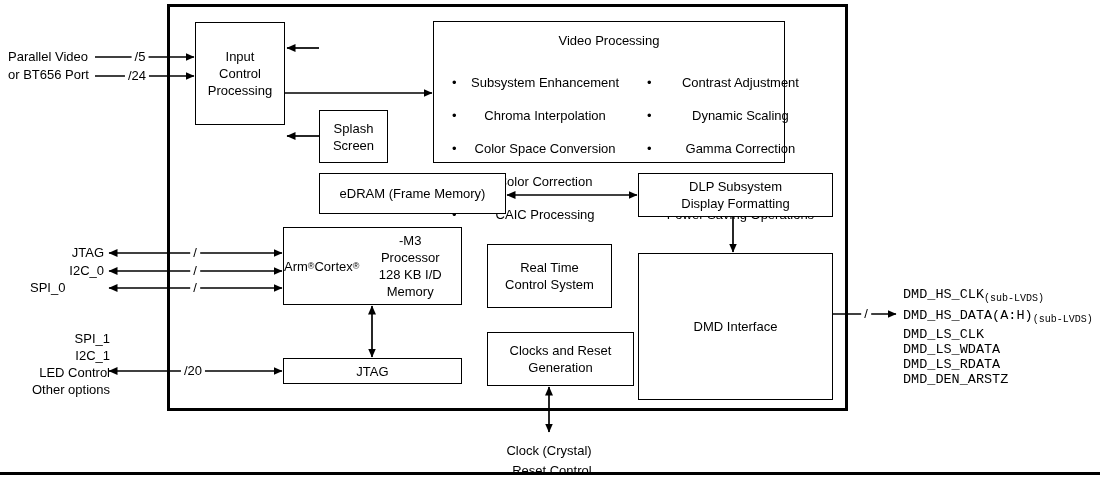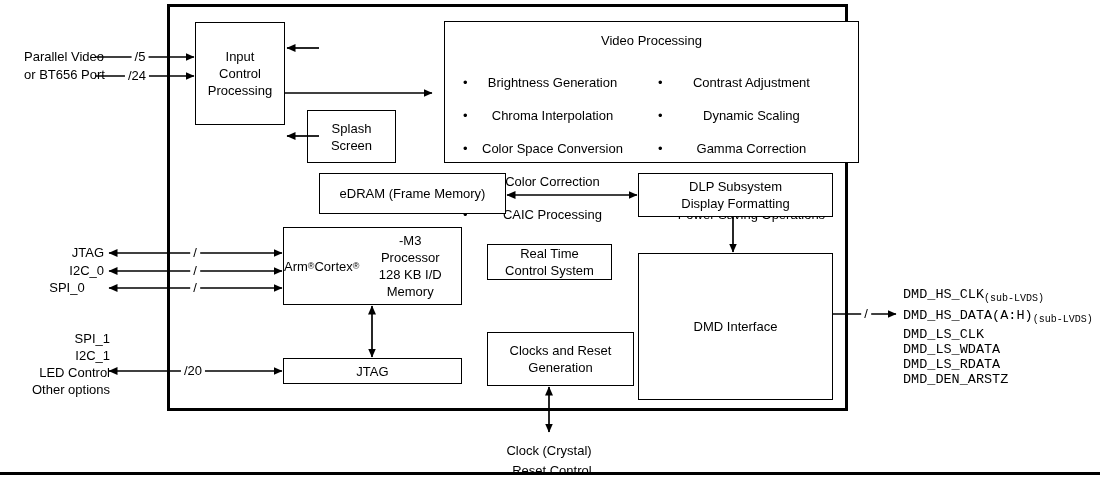--- a/index.html
+++ b/index.html
@@ -37,27 +37,27 @@
 
 <div class="canvas">
 
   <div class="outer"></div>
 
   <div class="block" style="left:195px; top:22px; width:90px; height:103px;">Input
 Control
 Processing</div>
 
 
-  <div class="block" style="left:307px; top:110px; width:89px; height:53px;">Splash
+  <div class="block" style="left:319px; top:110px; width:69px; height:53px;">Splash
 Screen</div>
 
-  <div class="block" style="left:433px; top:21px; width:415px; height:142px;margin-left:11px;">
+  <div class="block" style="left:433px; top:21px; width:352px; height:142px;">
     <div class="vp-title">Video Processing</div>
     <ul class="vp-col" style="left:20px;">
-      <li>Brightness Generation</li>
+      <li>Subsystem Enhancement</li>
       <li>Chroma Interpolation</li>
       <li>Color Space Conversion</li>
       <li>Color Correction</li>
       <li>CAIC Processing</li>
     </ul>
     <ul class="vp-col" style="left:215px;">
       <li>Contrast Adjustment</li>
       <li>Dynamic Scaling</li>
       <li>Gamma Correction</li>
       <li>Image Format Processing</li>
@@ -67,21 +67,21 @@
 
   <div class="block" style="left:319px; top:173px; width:187px; height:41px;">eDRAM (Frame Memory)</div>
 
   <div class="block" style="left:638px; top:173px; width:195px; height:44px;">DLP Subsystem
 Display Formatting</div>
 
   <div class="block" style="left:283px; top:227px; width:179px; height:78px;">Arm<sup class="reg">®</sup> Cortex<sup class="reg">®</sup>-M3
 Processor
 128 KB I/D Memory</div>
 
-  <div class="block" style="left:487px; top:244px; width:125px; height:36px;">Real Time
+  <div class="block" style="left:487px; top:244px; width:125px; height:64px;">Real Time
 Control System</div>
 
   <div class="block" style="left:638px; top:253px; width:195px; height:147px;">DMD Interface</div>
 
   <div class="block" style="left:283px; top:358px; width:179px; height:26px;">JTAG</div>
 
   <div class="block" style="left:487px; top:332px; width:147px; height:54px;">Clocks and Reset
 Generation</div>
 
   <svg class="svg-layer" width="1100" height="479" viewBox="0 0 1100 479">
@@ -101,28 +101,28 @@
       <line x1="319" y1="136" x2="287" y2="136" marker-end="url(#ah)"></line>
       <line x1="285" y1="93" x2="432" y2="93" marker-end="url(#ah)"></line>
       <line x1="507" y1="195" x2="637" y2="195" marker-start="url(#ah)" marker-end="url(#ah)"></line>
       <line x1="733" y1="217" x2="733" y2="252" marker-end="url(#ah)"></line>
       <line x1="372" y1="306" x2="372" y2="357" marker-start="url(#ah)" marker-end="url(#ah)"></line>
       <line x1="549" y1="387" x2="549" y2="432" marker-start="url(#ah)" marker-end="url(#ah)"></line>
       <line x1="833" y1="314" x2="896" y2="314" marker-end="url(#ah)"></line>
     </g>
   </svg>
 
-  <div class="lbl" style="left:8px; top:48px; line-height:18px;margin-left:16px;">Parallel Video
+  <div class="lbl" style="left:8px; top:48px; line-height:18px;">Parallel Video
 or BT656 Port</div>
   <span class="bus" style="left:140px; top:57px;">/5</span>
   <span class="bus" style="left:137px; top:76px;">/24</span>
 
   <div class="lbl" style="left:30px; top:245px; width:74px; text-align:right; line-height:16px;">JTAG</div>
   <div class="lbl" style="left:30px; top:263px; width:74px; text-align:right; line-height:16px;">I2C_0</div>
-  <div class="lbl" style="left:30px; top:280px; width:74px; text-align:center; line-height:16px;">SPI_0</div>
+  <div class="lbl" style="left:30px; top:280px; width:74px; text-align:left; line-height:16px;">SPI_0</div>
   <span class="bus" style="left:195px; top:253px;">/</span>
   <span class="bus" style="left:195px; top:271px;">/</span>
   <span class="bus" style="left:195px; top:288px;">/</span>
 
   <div class="lbl" style="left:5px; top:330px; width:105px; text-align:right; line-height:17px;">SPI_1
 I2C_1
 LED Control
 Other options</div>
   <span class="bus" style="left:193px; top:371px;">/20</span>
 

